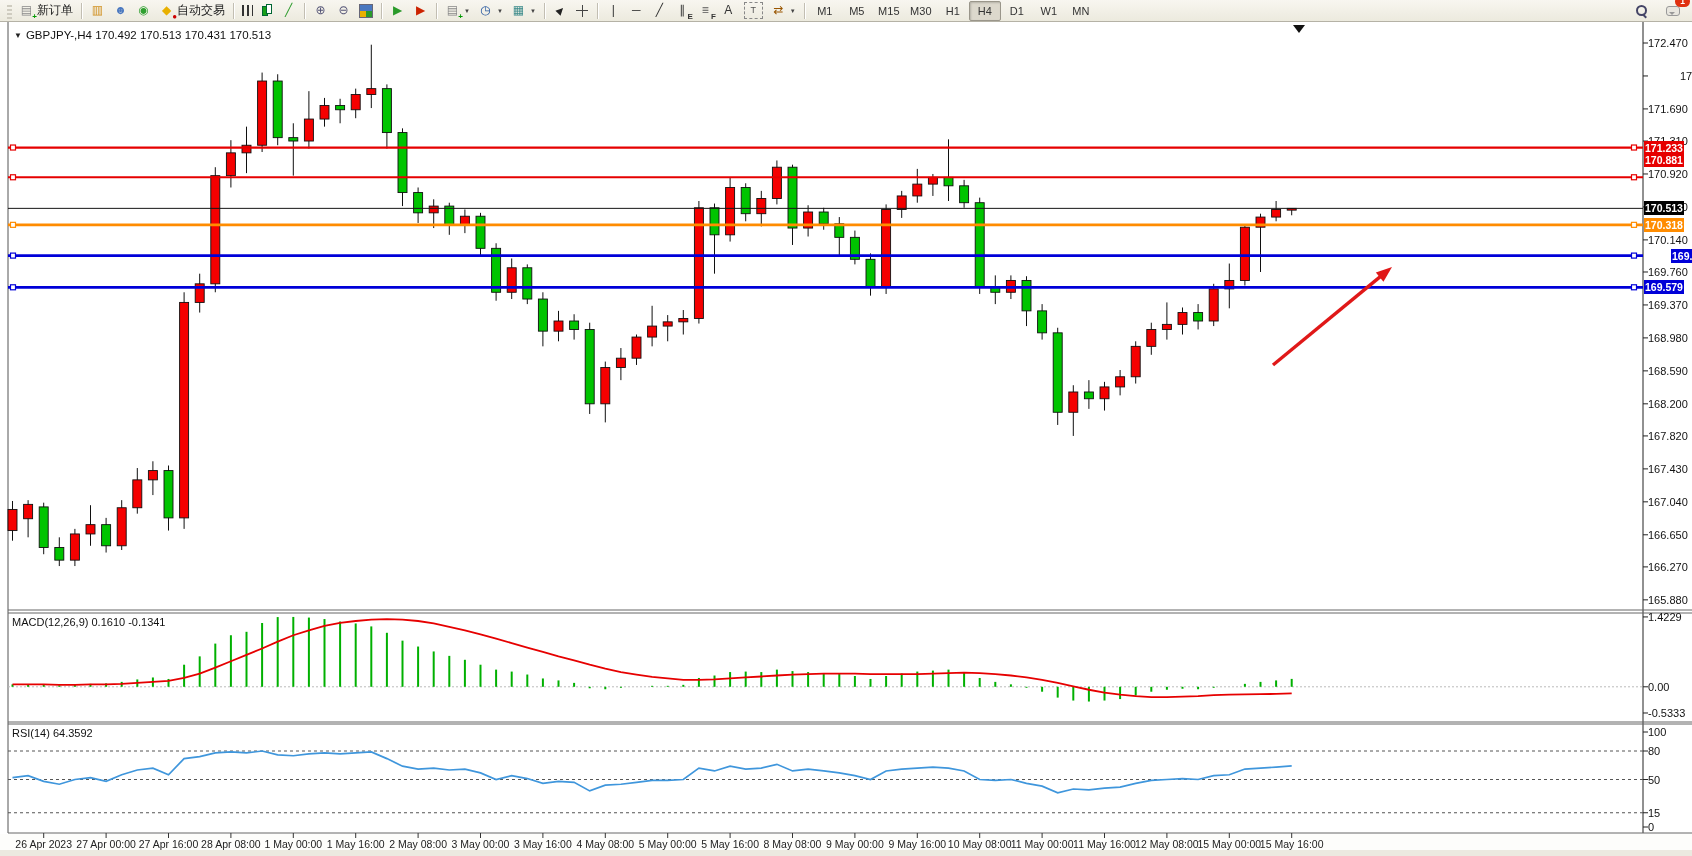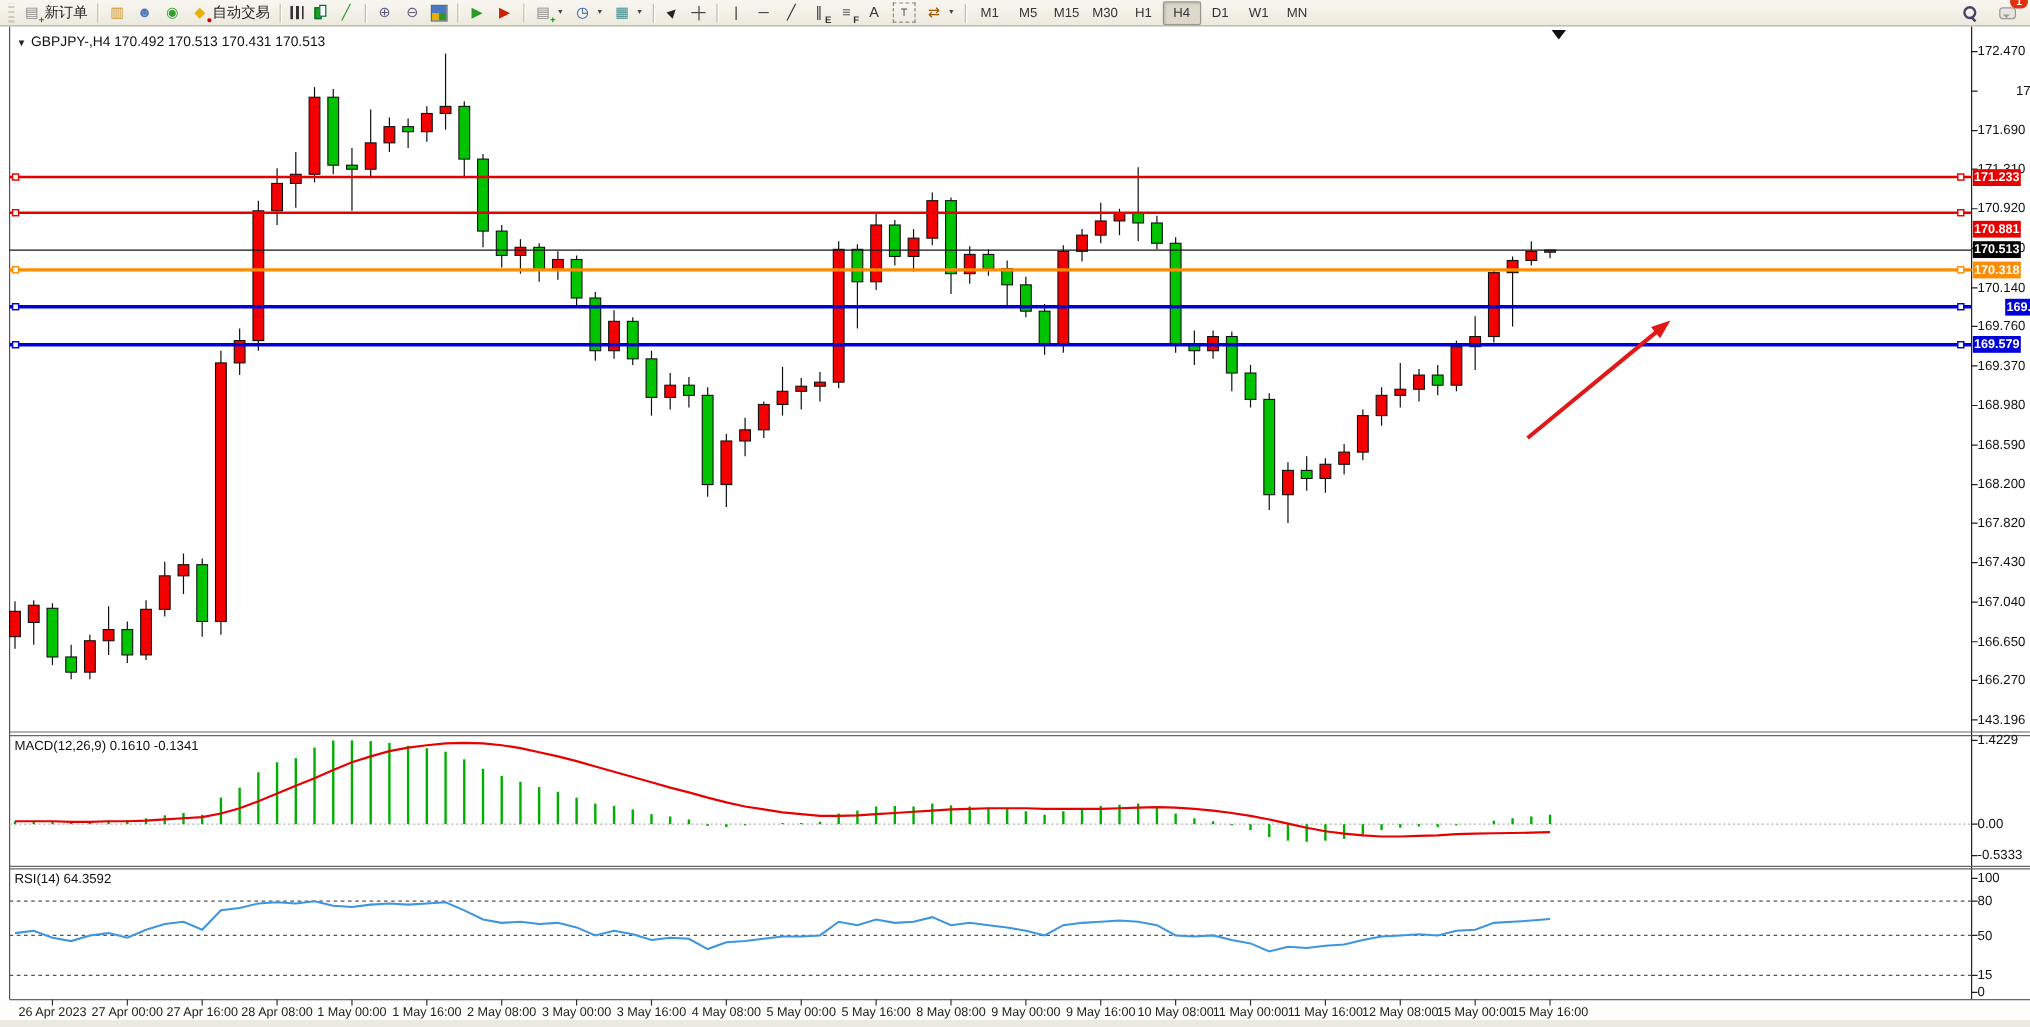--- a/index.html
+++ b/index.html
@@ -515,31 +515,31 @@
       <div class="p-axis-lbl" style="top: 265.995px;">169.760</div>
       <div class="p-axis-lbl" style="top: 298.95px;">169.370</div>
       <div class="p-axis-lbl" style="top: 331.905px;">168.980</div>
       <div class="p-axis-lbl" style="top: 364.86px;">168.590</div>
       <div class="p-axis-lbl" style="top: 397.815px;">168.200</div>
       <div class="p-axis-lbl" style="top: 429.925px;">167.820</div>
       <div class="p-axis-lbl" style="top: 462.88px;">167.430</div>
       <div class="p-axis-lbl" style="top: 495.835px;">167.040</div>
       <div class="p-axis-lbl" style="top: 528.79px;">166.650</div>
       <div class="p-axis-lbl" style="top: 560.9px;">166.270</div>
-      <div class="p-axis-lbl" style="top: 593.855px;">143.196</div>
+      <div class="p-axis-lbl" style="top: 593.855px;">165.880</div>
       <div class="p-axis-lbl" style="top: 610.936px;">1.4229</div>
       <div class="p-axis-lbl" style="top: 680.8px;">0.00</div>
       <div class="p-axis-lbl" style="top: 706.985px;">-0.5333</div>
       <div class="p-axis-lbl" style="top: 726px;">100</div>
       <div class="p-axis-lbl" style="top: 745px;">80</div>
       <div class="p-axis-lbl" style="top: 773.5px;">50</div>
       <div class="p-axis-lbl" style="top: 806.75px;">15</div>
       <div class="p-axis-lbl" style="top: 821px;">0</div>
       <div class="axis-badge" style="top: 140.526px; background: rgb(230, 0, 0);">171.233</div>
-      <div class="axis-badge" style="top: 184px; background: rgb(230, 0, 0);">170.881</div>
+      <div class="axis-badge" style="top: 153px; background: rgb(230, 0, 0);">170.881</div>
       <div class="axis-badge" style="top: 217.844px; background: rgb(255, 140, 0);">170.318</div>
       <div class="axis-badge" style="top: 248.602px; background: rgb(0, 0, 216); margin-left: 27px;">169.954</div>
       <div class="axis-badge" style="top: 280.289px; background: rgb(0, 0, 216);">169.579</div>
       <div class="axis-badge" style="top: 201.366px; background: rgb(0, 0, 0);">170.513</div>
       <div class="time-lbl" style="left: 43.7px;">26 Apr 2023</div>
       <div class="time-lbl" style="left: 106.1px;">27 Apr 00:00</div>
       <div class="time-lbl" style="left: 168.5px;">27 Apr 16:00</div>
       <div class="time-lbl" style="left: 230.9px;">28 Apr 08:00</div>
       <div class="time-lbl" style="left: 293.3px;">1 May 00:00</div>
       <div class="time-lbl" style="left: 355.7px;">1 May 16:00</div>

